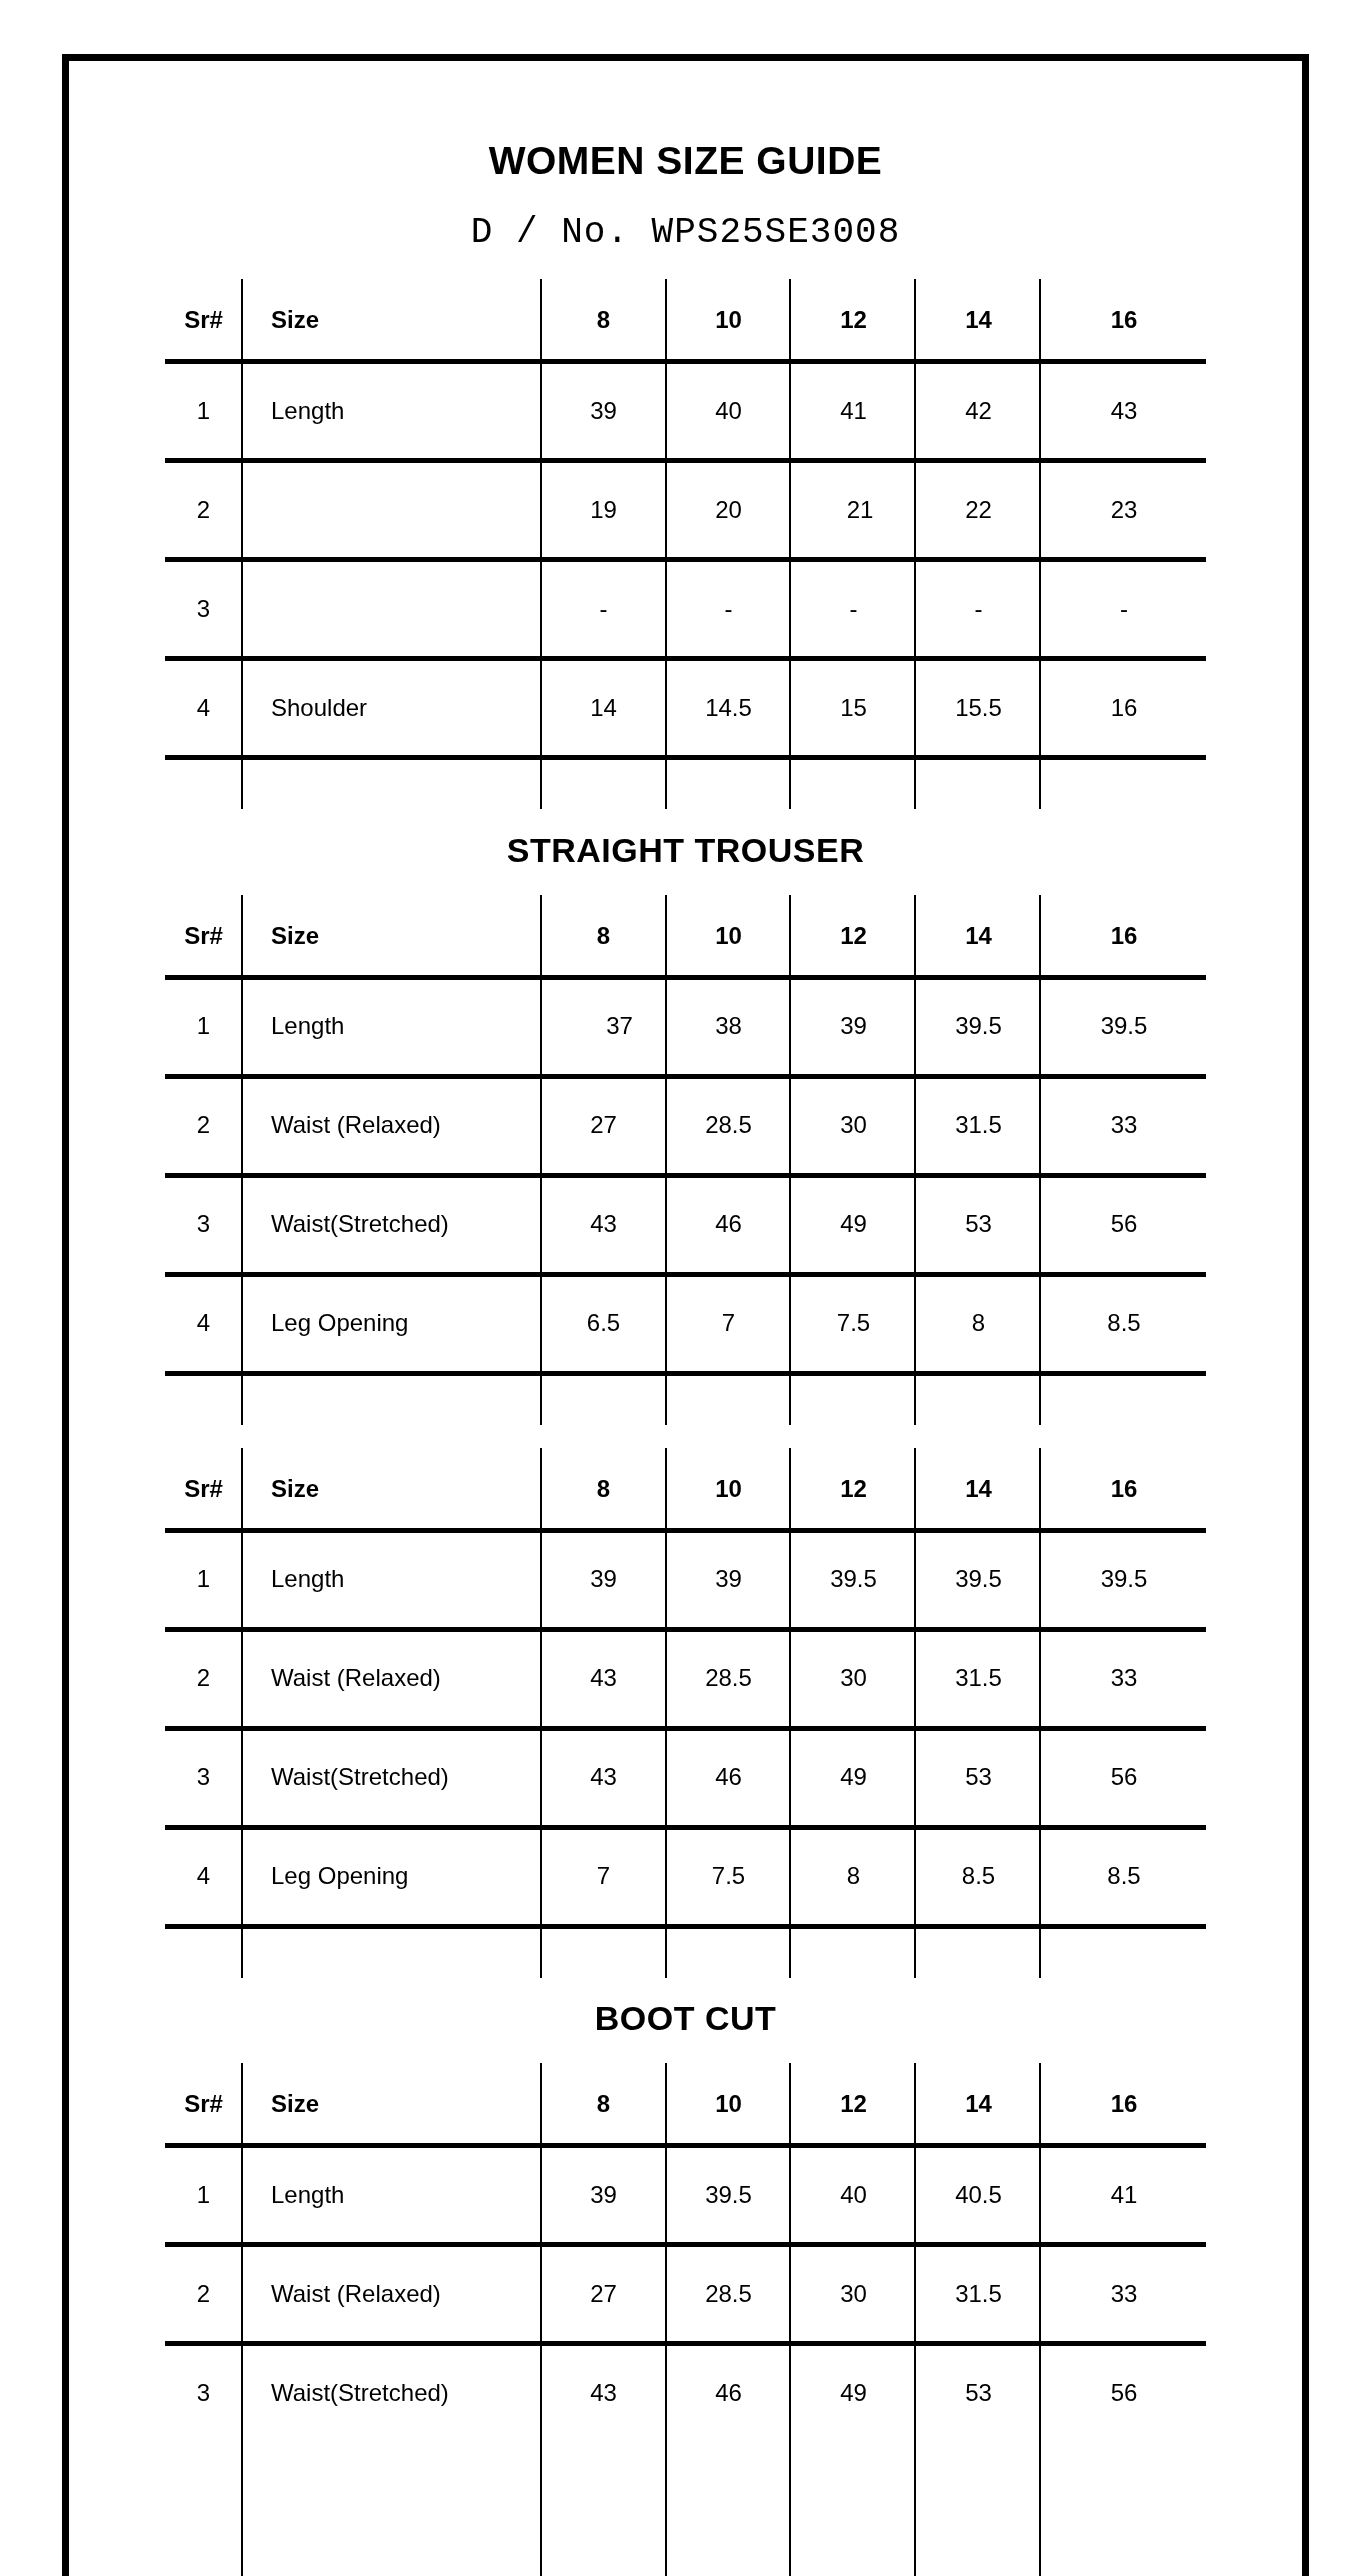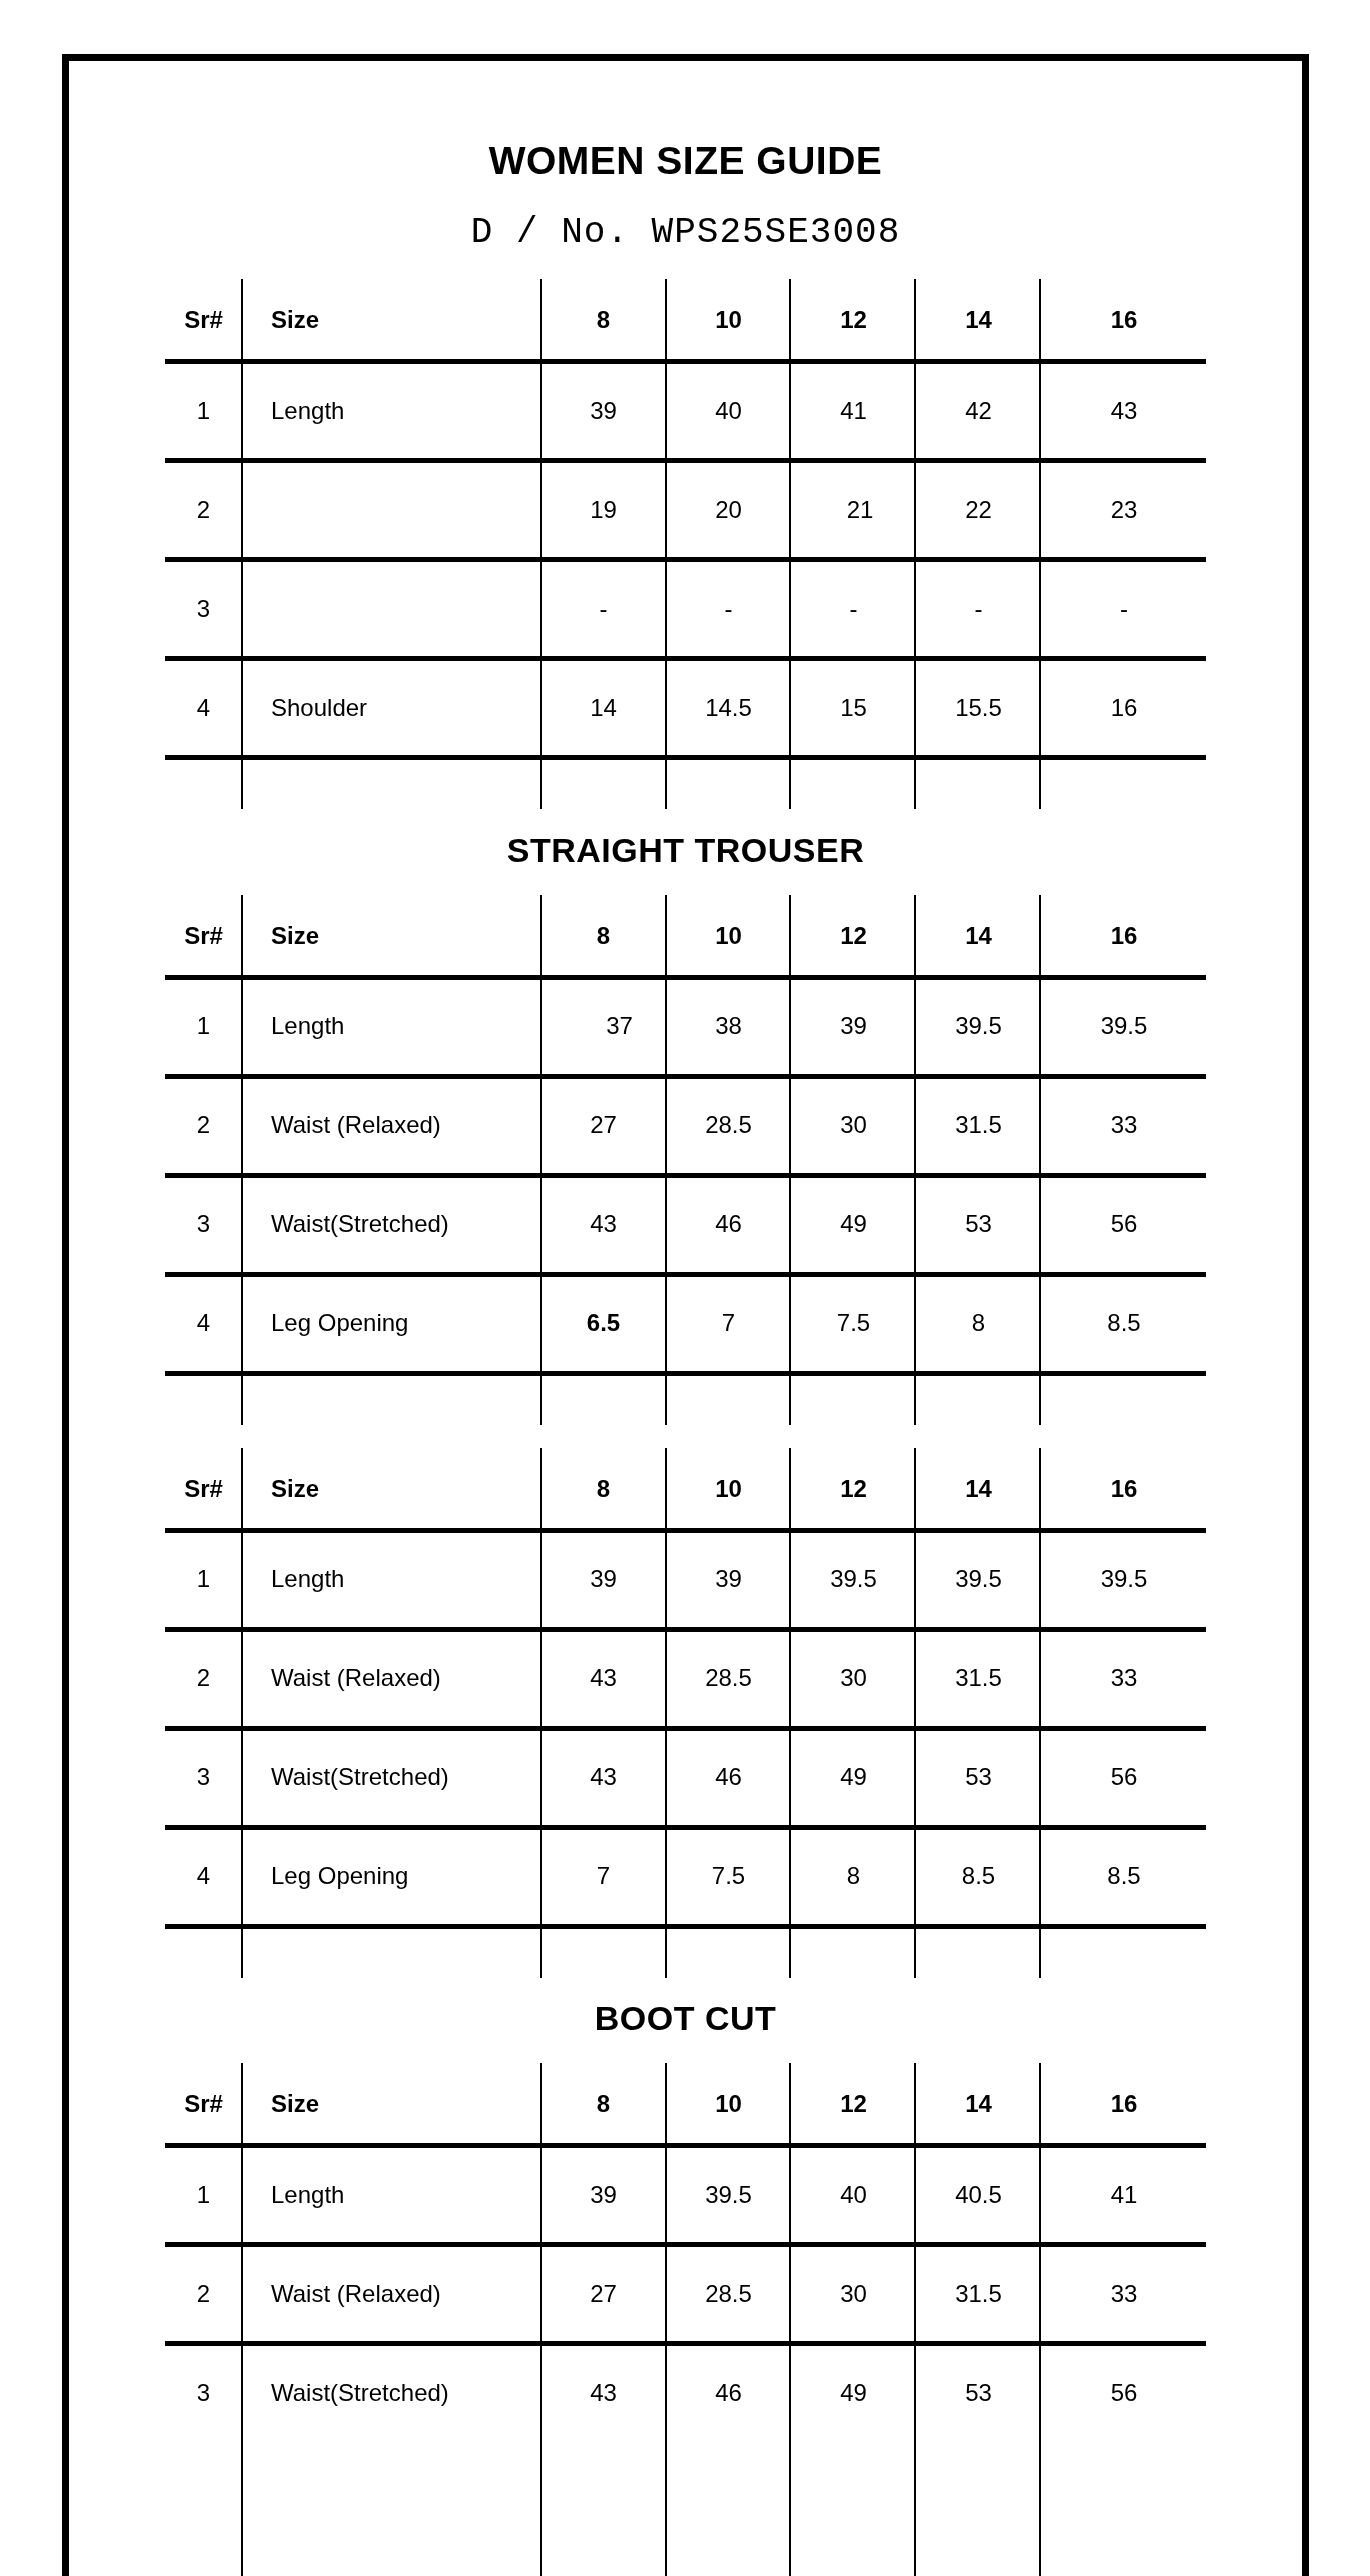--- a/index.html
+++ b/index.html
@@ -158,21 +158,21 @@
         <div class="cell" style="grid-area: 3 / 7;">33</div>
         <div class="cell" style="grid-area: 4 / 1;">3</div>
         <div class="cell left" style="grid-area: 4 / 2;">Waist(Stretched)</div>
         <div class="cell" style="grid-area: 4 / 3;">43</div>
         <div class="cell" style="grid-area: 4 / 4;">46</div>
         <div class="cell" style="grid-area: 4 / 5;">49</div>
         <div class="cell" style="grid-area: 4 / 6;">53</div>
         <div class="cell" style="grid-area: 4 / 7;">56</div>
         <div class="cell" style="grid-area: 5 / 1;">4</div>
         <div class="cell left" style="grid-area: 5 / 2;">Leg Opening</div>
-        <div class="cell" style="grid-area: 5 / 3; font-weight: bold;">6.5</div>
+        <div class="cell" style="grid-area: 5 / 3;">6.5</div>
         <div class="cell" style="grid-area: 5 / 4;">7</div>
         <div class="cell" style="grid-area: 5 / 5;">7.5</div>
         <div class="cell" style="grid-area: 5 / 6;">8</div>
         <div class="cell" style="grid-area: 5 / 7;">8.5</div>
         <div class="vline" style="left: 76px;"></div>
         <div class="vline" style="left: 375px;"></div>
         <div class="vline" style="left: 500px;"></div>
         <div class="vline" style="left: 624px;"></div>
         <div class="vline" style="left: 749px;"></div>
         <div class="vline" style="left: 874px;"></div>

